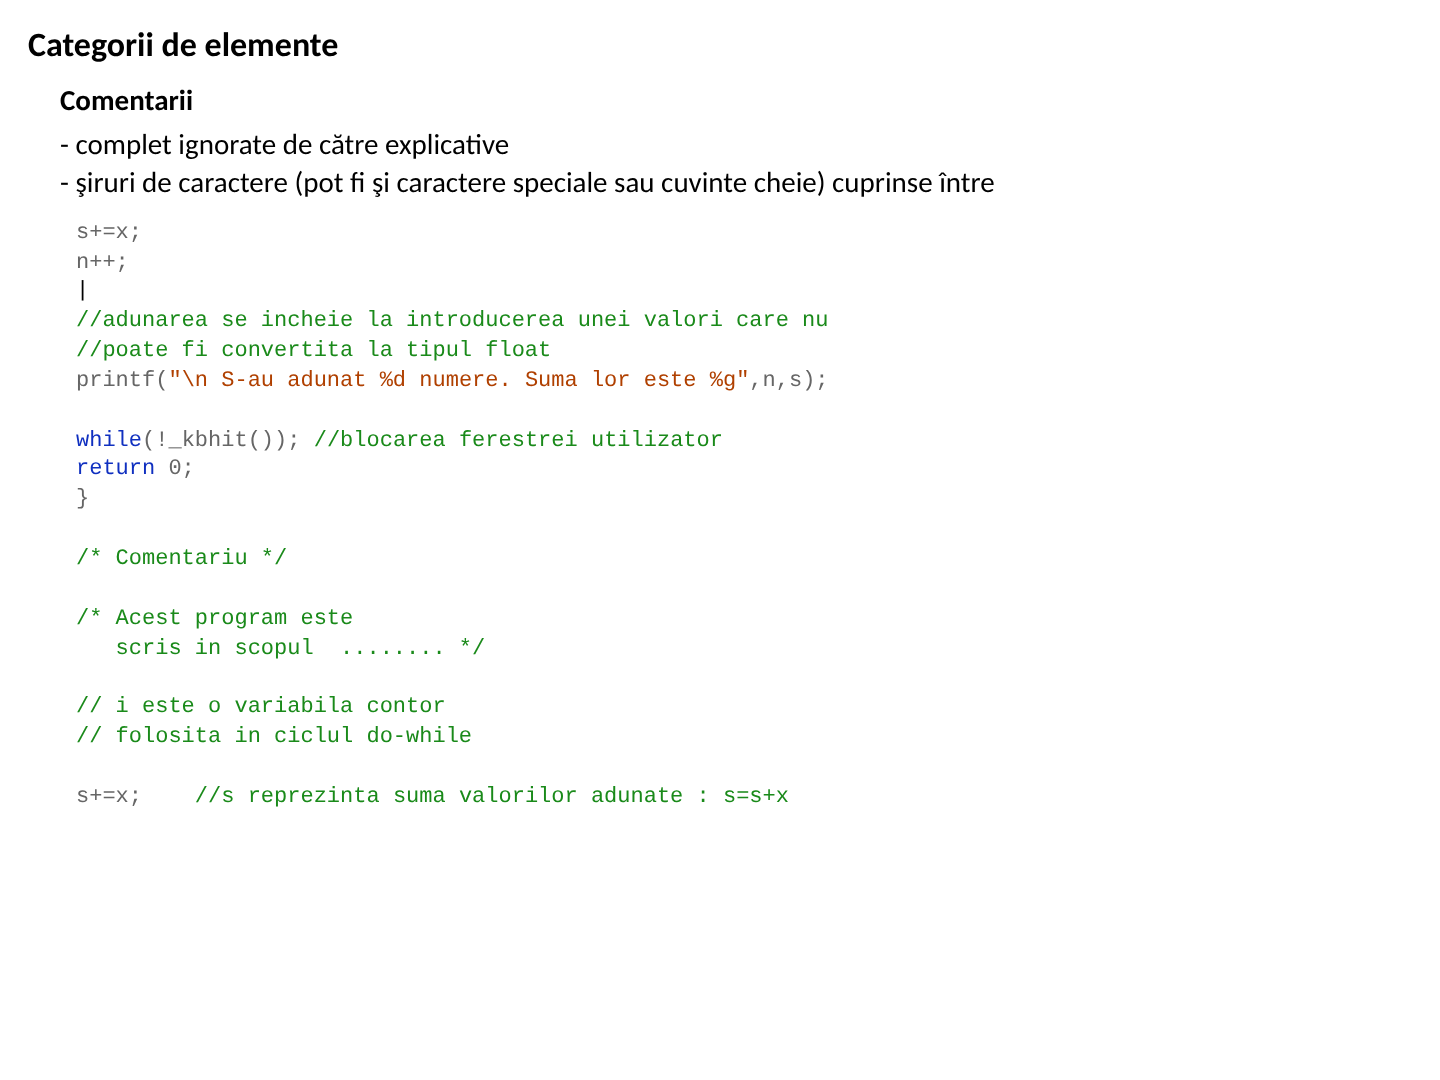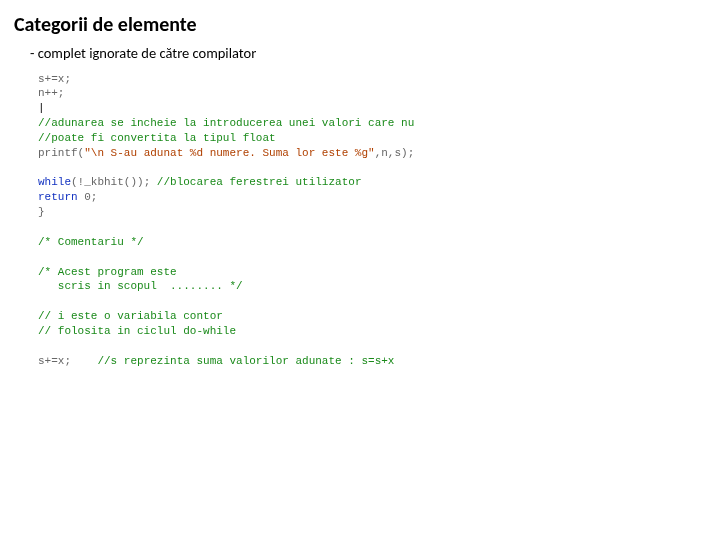--- a/index.html
+++ b/index.html
@@ -10,21 +10,21 @@
     font-family: Calibri, Arial, sans-serif;
     background: #fff;
     color: #000;
     overflow: hidden;
   }
   .page {
     padding: 10px 14px;
   }
   .title {
     font-weight: bold;
-    font-size: 20px;
+    font-size: 17px;
     margin: 2px 0 8px 0;
   }
   .section {
     padding-left: 16px;
     font-size: 14.5px;
     line-height: 1.35;
   }
   .section .subheading {
     font-weight: bold;
     margin-bottom: 2px;
@@ -49,21 +49,23 @@
   .code .cur { color: #000; }        
 </style>
 </head>
 <body>
 
 <div class="page">
 
   <div class="title">Categorii de elemente</div>
 
   <div class="section">
-    <span class="line">-   complet ignorate de către compilator</span>
+    <div class="subheading">Comentarii</div>
+    <span class="line">-   complet ignorate de către explicative</span>
+    <span class="line">-   şiruri de caractere (pot fi şi caractere speciale sau cuvinte cheie) cuprinse între</span>
   </div>
 
   <div class="code-wrap">
 <div class="code"><span>s+=x;</span>
 <span>n++;</span>
 <span class="cur">|</span>
 <span class="cmt">//adunarea se incheie la introducerea unei valori care nu</span>
 <span class="cmt">//poate fi convertita la tipul float</span>
 <span>printf(</span><span class="str">"\n S-au adunat %d numere. Suma lor este %g"</span><span>,n,s);</span>
 <span></span>

